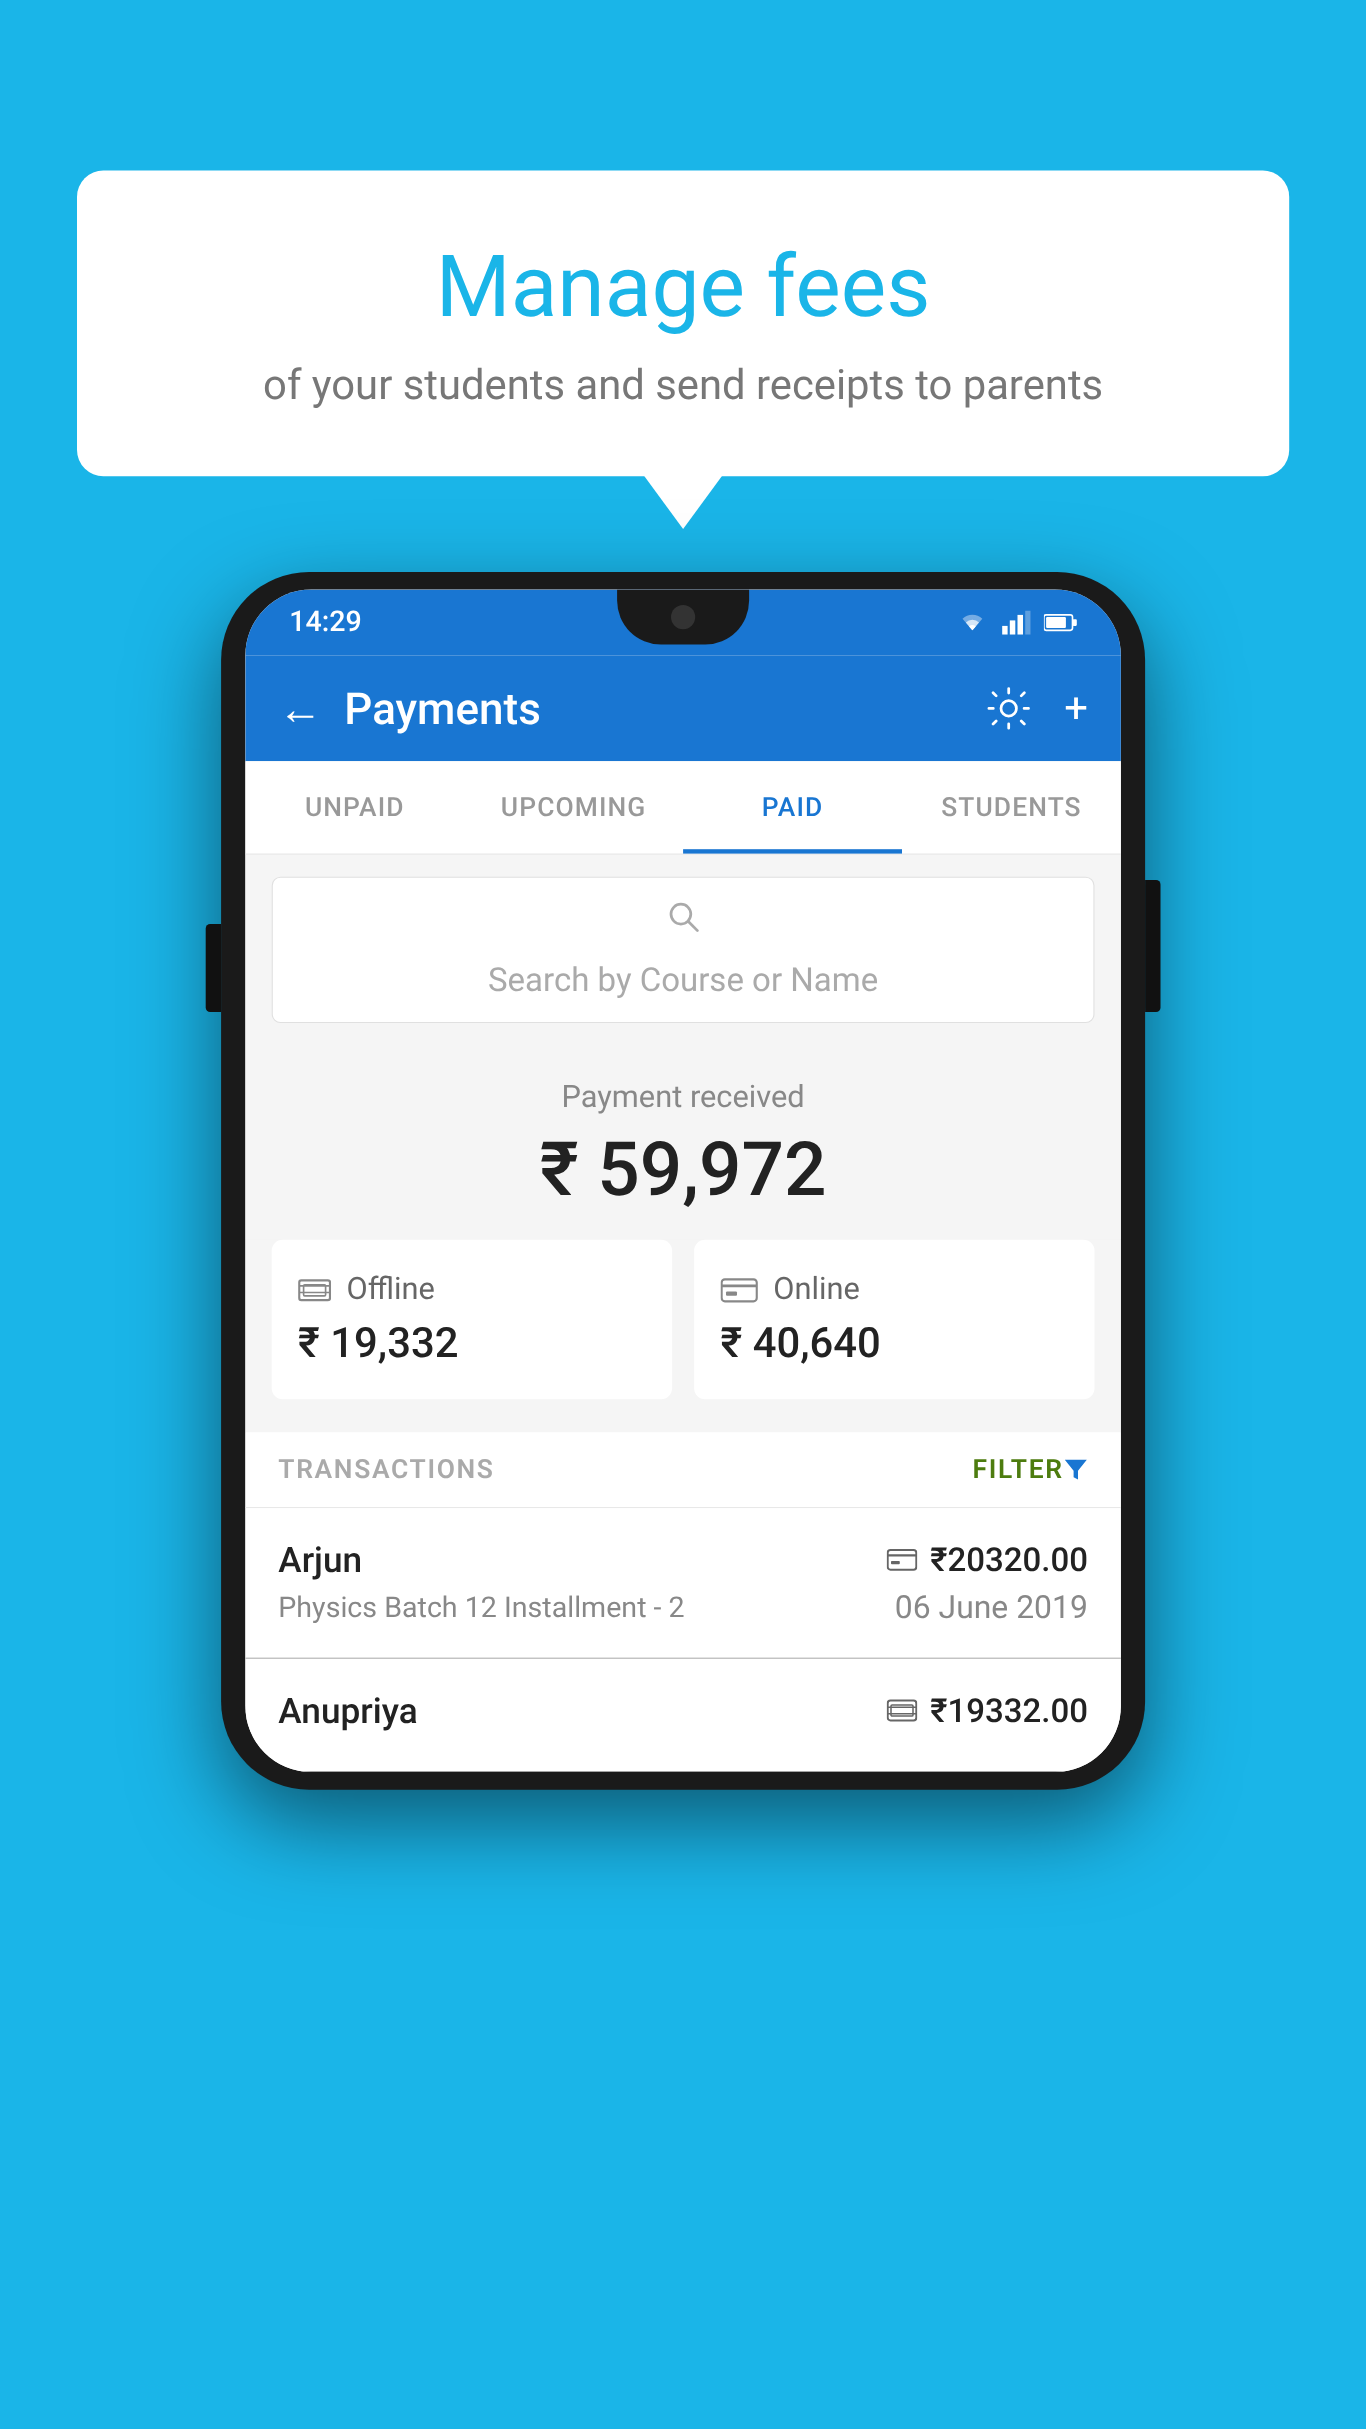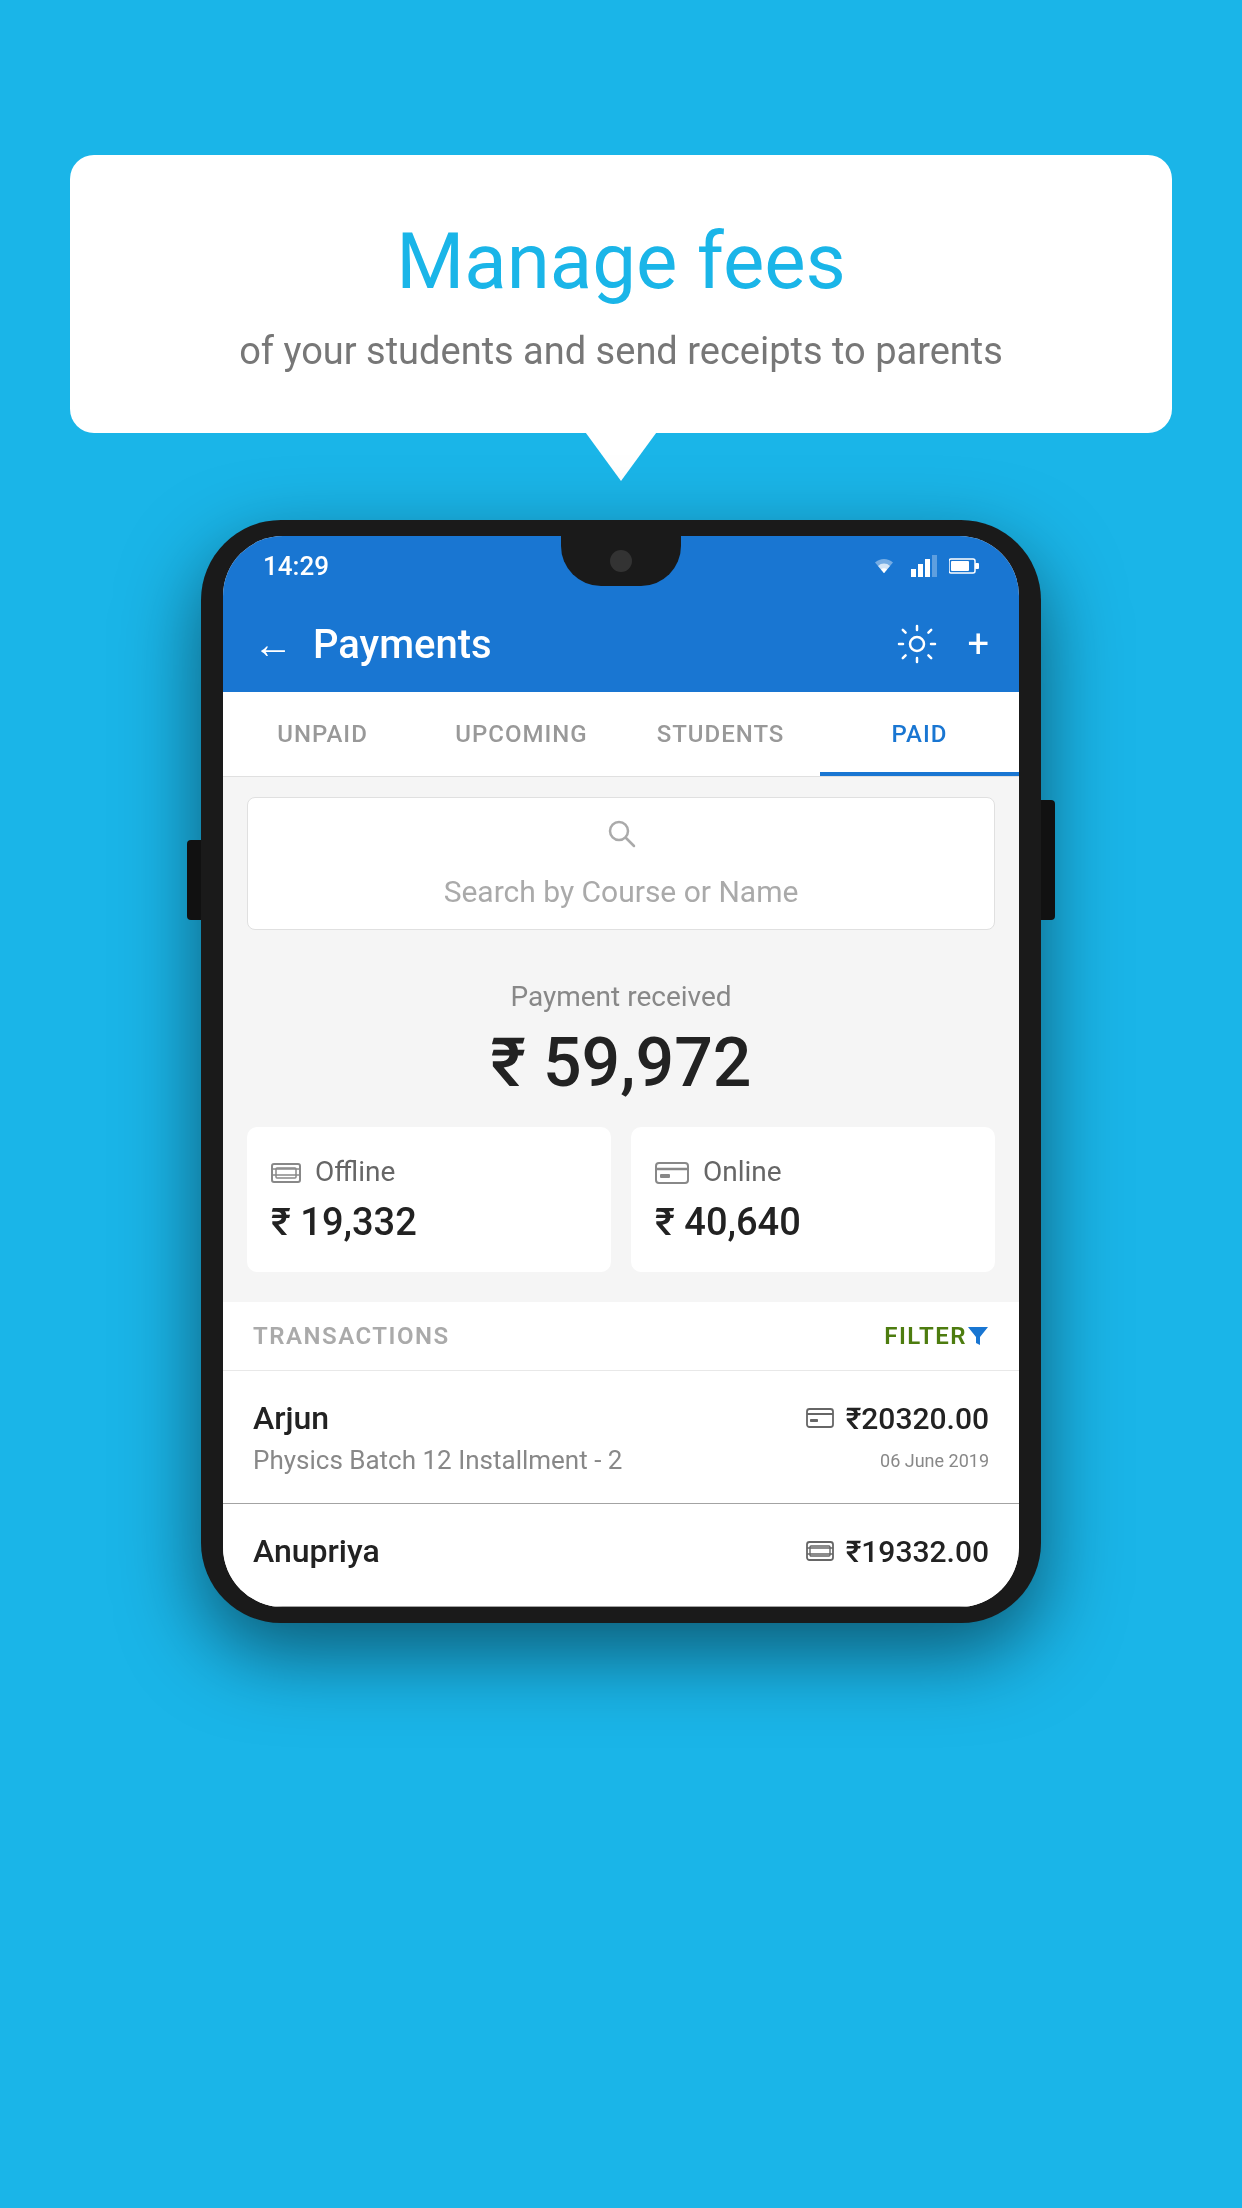--- a/index.html
+++ b/index.html
@@ -359,21 +359,21 @@
       justify-content: space-between;
     }
 
     .transaction-desc {
       color: #888;
       font-size: 26px;
     }
 
     .transaction-date {
       color: #888;
-      font-size: 18px;
+      font-size: 29px;
     }
   </style>
 </head>
 <body>
 
 <div class="speech-bubble-container">
   <div class="speech-bubble">
     <div class="speech-bubble-title">Manage fees</div>
     <div class="speech-bubble-subtitle">of your students and send receipts to parents</div>
   </div>
@@ -420,22 +420,22 @@
             <circle cx="22" cy="22" r="7" stroke="white" stroke-width="2.5"></circle>
             <path d="M22 4v4M22 36v4M4 22h4M36 22h4M7.8 7.8l2.8 2.8M33.4 33.4l2.8 2.8M7.8 36.2l2.8-2.8M33.4 10.6l2.8-2.8" stroke="white" stroke-width="2.5" stroke-linecap="round"></path>
           </svg>
           <span class="icon-btn">+</span>
         </div>
       </div>
 
       <div class="tabs-container">
         <div class="tab">UNPAID</div>
         <div class="tab">UPCOMING</div>
+        <div class="tab active">PAID</div>
         <div class="tab">STUDENTS</div>
-        <div class="tab active">PAID</div>
       </div>
 
       <div class="search-container">
         <div class="search-bar">
           <span class="search-icon-wrap">
             <svg width="30" height="30" viewBox="0 0 30 30" fill="none">
               <circle cx="13" cy="13" r="9" stroke="#aaa" stroke-width="2.5"></circle>
               <line x1="20" y1="20" x2="28" y2="28" stroke="#aaa" stroke-width="2.5" stroke-linecap="round"></line>
             </svg>
           </span>

